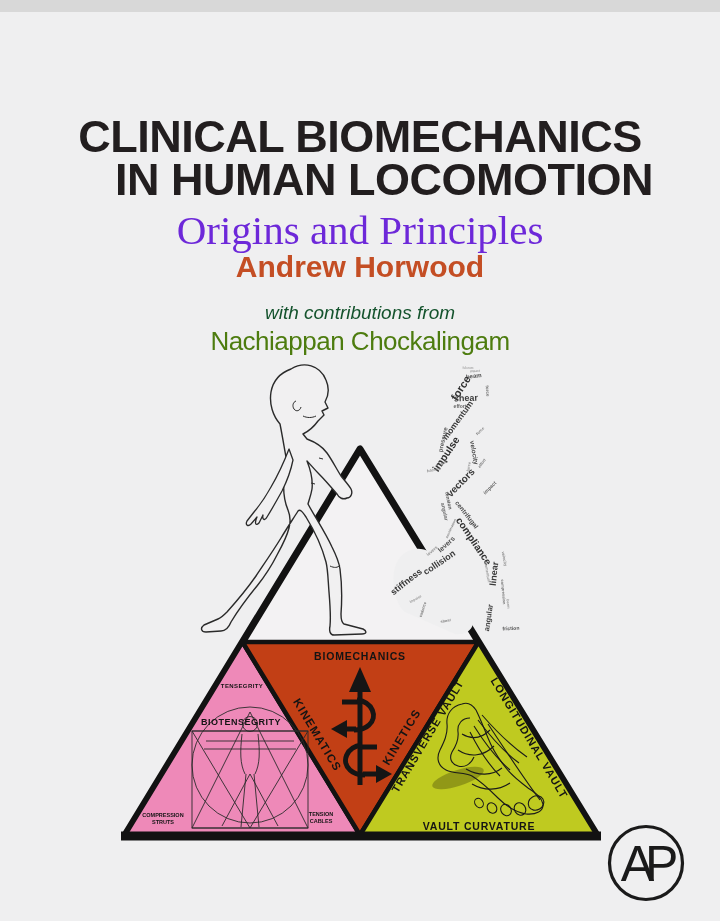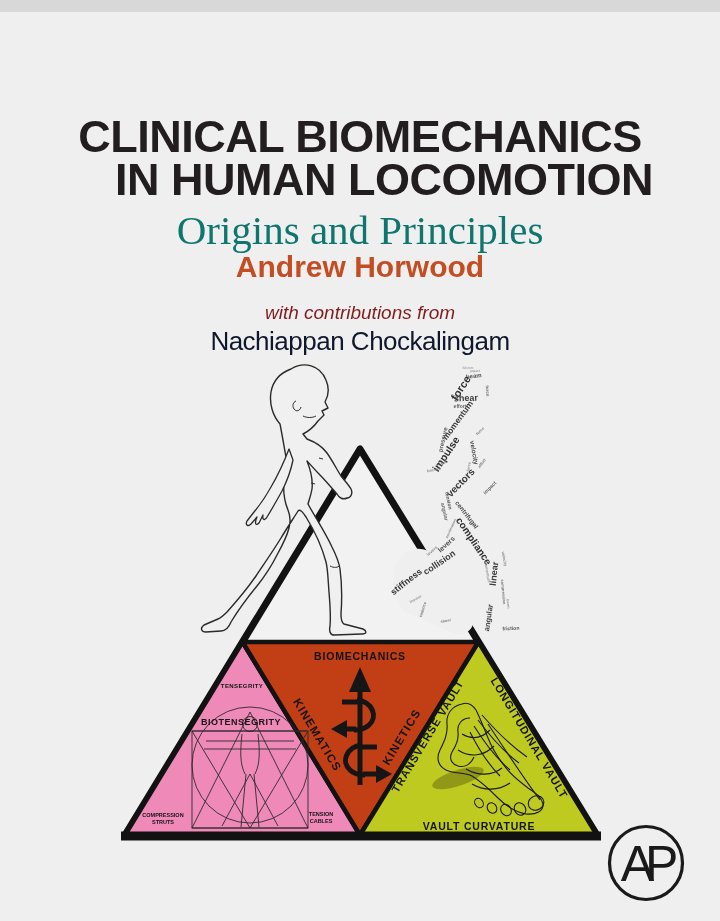--- a/index.html
+++ b/index.html
@@ -2,38 +2,38 @@
 <html><head>
 <meta charset="utf-8">
 <style>
   html,body{margin:0;padding:0;background:#d8d8d8;}
   .cover{
     position:relative;width:720px;height:921px;background:#efeff0;overflow:hidden;
     font-family:"Liberation Sans",sans-serif;margin:12px auto;
   }
   .txt{position:absolute;left:0;width:100%;text-align:center;white-space:nowrap;}
   .title-line{font-weight:bold;color:#221e1f;font-size:45px;letter-spacing:-0.5px;}
-  .subtitle{font-family:"Liberation Serif",serif;color:#0f766e;font-size:41px;}
+  .subtitle{font-family:"Liberation Serif",serif;color:#6d28d9;font-size:41px;}
   .author{font-weight:bold;font-size:30px;}
   .contrib-note{font-style:italic;font-size:19px;}
   .contributor{font-size:26px;letter-spacing:-0.5px;}
   svg{position:absolute;left:0;top:0;}
   svg text{font-family:"Liberation Sans",sans-serif;}
 </style>
 </head>
 <body>
 
 <div class="cover">
 
   <div class="txt title-line" style="top:99px;">CLINICAL BIOMECHANICS</div>
   <div class="txt title-line" style="top:142px;padding-left:24px;">IN HUMAN LOCOMOTION</div>
   <div class="txt subtitle" style="top:194px;">Origins and Principles</div>
   <div class="txt author" style="top:238px;color:#c44e24;">Andrew Horwood</div>
-  <div class="txt contrib-note" style="top:290px;color:#7f1d1d;">with contributions from</div>
-  <div class="txt contributor" style="top:314px;color:#0f172a;">Nachiappan Chockalingam</div>
+  <div class="txt contrib-note" style="top:290px;color:#14532d;">with contributions from</div>
+  <div class="txt contributor" style="top:314px;color:#4d7c0f;">Nachiappan Chockalingam</div>
 
   <svg width="720" height="921" viewBox="0 0 720 921">
 
     <polygon points="360,437 125,823 597,823" fill="#f3f2f3" stroke="#121212" stroke-width="7" stroke-linejoin="round"></polygon>
 
     <polygon points="242.5,630 125,823 360,823" fill="#ee89b8" stroke="#121212" stroke-width="4.5" stroke-linejoin="round"></polygon>
 
     <polygon points="242.5,630 478.5,630 360,823" fill="#c23f15" stroke="#121212" stroke-width="4.5" stroke-linejoin="round"></polygon>
 
     <polygon points="478.5,630 597,823 360,823" fill="#bfca20" stroke="#121212" stroke-width="4.5" stroke-linejoin="round"></polygon>

